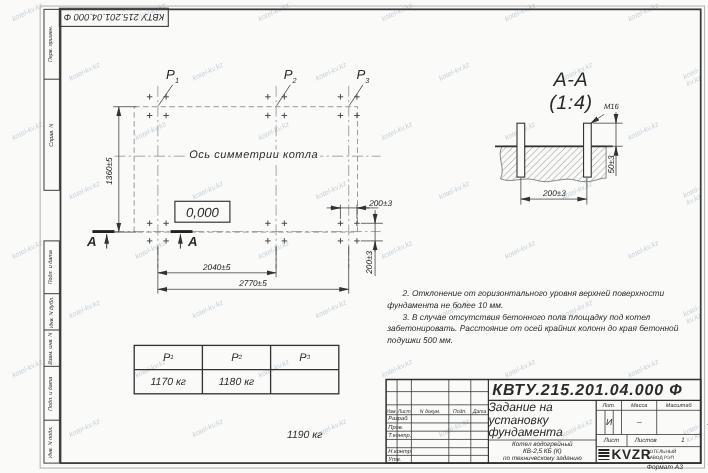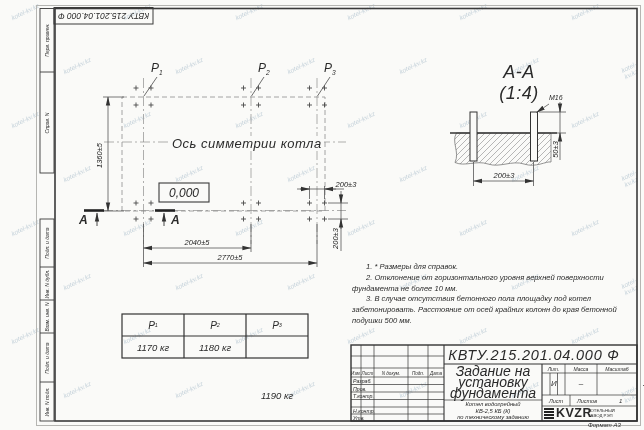--- a/index.html
+++ b/index.html
@@ -243,21 +243,21 @@
     <span class="rot90 it" style="font-size:5px;">Подп. и дата</span>
   </div>
 <div class="abs ctr" style="left:40px;top:382px;width:14px;height:39px;">
     <span class="rot90 it" style="font-size:5px;">Инв. N подл.</span>
   </div>
 
 <div class="abs it nw" style="left:151px;top:61px;font-size:12px;"><span>P</span><sub>1</sub></div>
 <div class="abs it nw" style="left:258px;top:61px;font-size:12px;"><span>P</span><sub>2</sub></div>
 <div class="abs it nw" style="left:324px;top:61px;font-size:12px;"><span>P</span><sub>3</sub></div>
 
-<div class="abs it nw" style="left:170px;top:136px;font-size:13px;letter-spacing:0.5px;background:#fafaf8;padding:0 2px;">Ось симметрии котла</div>
+<div class="abs it nw" style="left:170px;top:136px;font-size:10px;letter-spacing:0.5px;background:#fafaf8;padding:0 2px;">Ось симметрии котла</div>
 
 <div class="abs ctr it" style="left:159px;top:183px;width:50px;height:19px;font-size:12px;">0,000</div>
 
 <div class="abs ctr" style="left:92px;top:126px;width:14px;height:58px;">
   <span class="rot90 dim">1360±5</span>
   </div>
 <div class="abs ctr dim" style="left:167px;top:238px;width:60px;height:9px;">2040±5</div>
 <div class="abs ctr dim" style="left:200px;top:253px;width:60px;height:9px;">2770±5</div>
 <div class="abs ctr dim" style="left:332px;top:180px;width:28px;height:8px;">200±3</div>
 <div class="abs ctr" style="left:329px;top:223px;width:13px;height:30px;">
@@ -268,56 +268,55 @@
 <div class="abs it" style="left:171px;top:213px;font-size:12px;font-weight:bold;">А</div>
 
 <div class="abs ctr it" style="left:481px;top:75px;width:76px;height:16px;font-size:18px;letter-spacing:0.5px;">А-А (1:4)</div>
 <div class="abs it nw" style="left:549px;top:94px;font-size:7px;">М16</div>
 <div class="abs ctr" style="left:549px;top:135px;width:12px;height:28px;">
   <span class="rot90 dim">50±3</span>
   </div>
 <div class="abs ctr dim" style="left:490px;top:171px;width:28px;height:9px;">200±3</div>
 
 <div class="abs it" style="left:352px;top:262px;width:280px;font-size:7.6px;line-height:10.8px;">
-  <p class="note-p">1. * Размеры для справок.</p>
   <p class="note-p">2. Отклонение от горизонтального уровня верхней поверхности фундамента не более 10 мм.</p>
   <p class="note-p">3. В случае отсутствия бетонного пола площадку под котел забетонировать. Расстояние от осей крайних колонн до края бетонной подушки 500 мм.</p>
 </div>
 
 <div class="abs ctr it" style="left:122px;top:314px;width:62px;height:22px;font-size:10px;">
     <span>P</span>
     <sub>1</sub>
   </div>
 <div class="abs ctr it" style="left:184px;top:314px;width:62px;height:22px;font-size:10px;">
     <span>P</span>
     <sub>2</sub>
   </div>
 <div class="abs ctr it" style="left:246px;top:314px;width:62px;height:22px;font-size:10px;">
     <span>P</span>
     <sub>3</sub>
   </div>
 <div class="abs ctr it" style="left:122px;top:336px;width:62px;height:22px;font-size:9.5px;">1170 кг</div>
 <div class="abs ctr it" style="left:184px;top:336px;width:62px;height:22px;font-size:9.5px;">1180 кг</div>
 <div class="abs ctr it" style="left:246px;top:336px;width:62px;height:22px;font-size:9.5px;margin-top:48px;">1190 кг</div>
 
-<div class="abs ctr it" style="left:444px;top:346px;width:180px;height:18px;font-size:14.5px;letter-spacing:0.8px;font-weight:normal;">КВТУ.215.201.04.000 Ф</div>
+<div class="abs ctr it" style="left:444px;top:346px;width:180px;height:18px;font-size:14.5px;letter-spacing:0.8px;font-weight:bold;">КВТУ.215.201.04.000 Ф</div>
 
 <div class="abs ctr it" style="left:351px;top:369px;width:10px;height:8px;font-size:4.6px;">Изм.</div>
 <div class="abs ctr it" style="left:361px;top:369px;width:13px;height:8px;font-size:4.6px;">Лист</div>
 <div class="abs ctr it" style="left:374px;top:369px;width:34px;height:8px;font-size:4.6px;">N докум.</div>
 <div class="abs ctr it" style="left:408px;top:369px;width:20px;height:8px;font-size:4.6px;">Подп.</div>
 <div class="abs ctr it" style="left:428px;top:369px;width:16px;height:8px;font-size:4.6px;">Дата</div>
 
 <div class="abs it nw" style="left:353px;top:378px;font-size:5.2px;">Разраб.</div>
 <div class="abs it nw" style="left:353px;top:385.5px;font-size:5.2px;">Пров.</div>
 <div class="abs it nw" style="left:353px;top:393px;font-size:5.2px;">Т.контр.</div>
 <div class="abs it nw" style="left:353px;top:408px;font-size:5.2px;">Н.контр.</div>
 <div class="abs it nw" style="left:353px;top:415px;font-size:5.2px;">Утв.</div>
 
-<div class="abs it" style="left:444px;top:366px;width:98px;height:30px;text-align:center;font-size:14px;line-height:11px;">
+<div class="abs it" style="left:444px;top:366px;width:98px;height:30px;text-align:left;font-size:11px;line-height:11px;">
   <div>Задание на</div>
   <div>установку</div>
   <div>фундамента</div>
 </div>
 <div class="abs it" style="left:444px;top:401px;width:98px;height:20px;text-align:center;font-size:5.8px;line-height:6.6px;">
   <div>Котел водогрейный</div>
   <div>КВ-2,5 КБ (К)</div>
   <div>по техническому заданию</div>
 </div>
 

